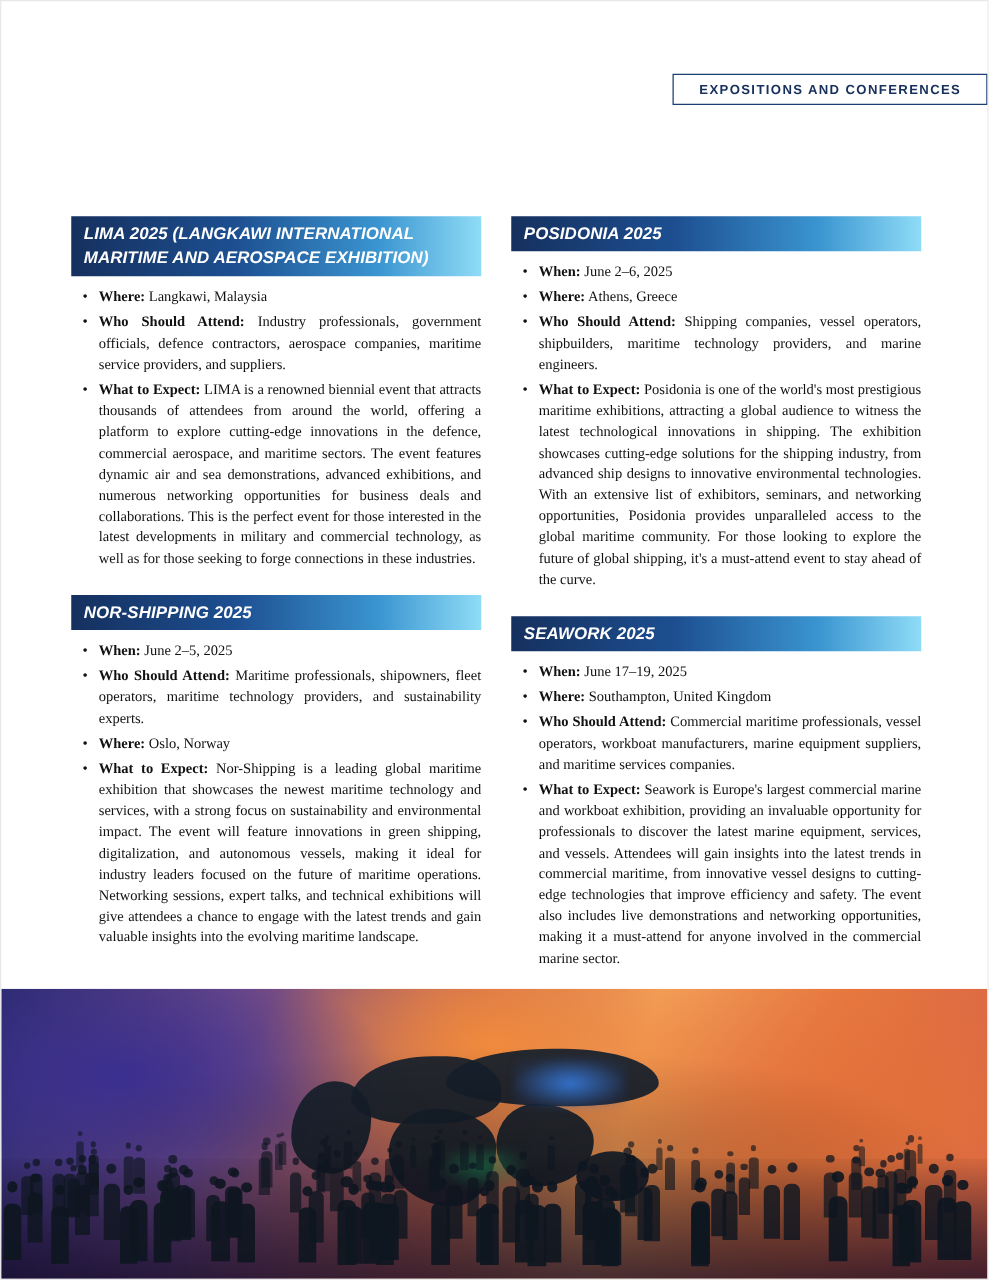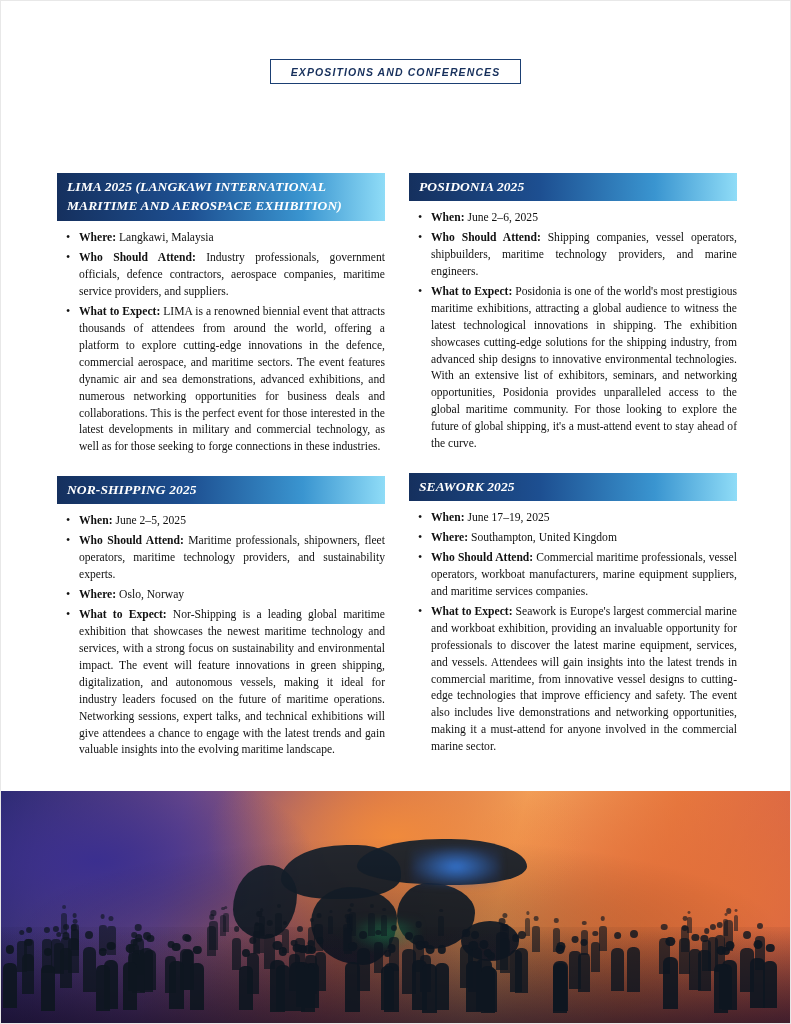--- a/index.html
+++ b/index.html
@@ -14,21 +14,21 @@
     width: 791px; height: 1024px;
     overflow: hidden;
     background: #ffffff;
     border: 1px solid #e8e8e8;
   }
 
   
   .kicker-wrap {
     position: absolute;
     top: 58px; left: 0; right: 0;
-    display: flex; justify-content: center; font-style: italic;
+    display: flex; justify-content: flex-end;
   }
   .kicker {
     border: 1.5px solid #1b3f73;
     padding: 6px 20px 5px 20px;
     font-family: "Liberation Sans", sans-serif;
     font-weight: bold;
     font-size: 10.5px;
     letter-spacing: 1.1px;
     color: #17305c;
     text-align: center;
@@ -111,21 +111,21 @@
     display: flex;
     gap: 24px;
   }
   .col { width: 328px; }
 
   .section { margin-bottom: 20px; }
 
   .section-head {
     background: linear-gradient(90deg, #15305e 0%, #1d4f91 40%, #3a95d0 75%, #8fdcf7 100%);
     color: #ffffff;
-    font-family: Liberation Serif, serif;
+    font-family: Liberation Sans, sans-serif;
     font-weight: bold;
     font-style: italic;
     font-size: 13.5px;
     letter-spacing: 0.1px;
     text-transform: uppercase;
     padding: 4px 8px 5px 10px;
     line-height: 1.42;
   }
   .section-head.tall { padding-bottom: 6px; }
 
@@ -256,20 +256,21 @@
           <li><b>What to Expect:</b><span> Nor-Shipping is a leading global maritime exhibition that showcases the newest maritime technology and services, with a strong focus on sustainability and environmental impact. The event will feature innovations in green shipping, digitalization, and autonomous vessels, making it ideal for industry leaders focused on the future of maritime operations. Networking sessions, expert talks, and technical exhibitions will give attendees a chance to engage with the latest trends and gain valuable insights into the evolving maritime landscape.</span></li>
         </ul>
       </div>
     </div>
 
     <div class="col">
       <div class="section">
         <div class="section-head">POSIDONIA 2025</div>
         <ul class="items">
           <li><b>When:</b><span> June 2–6, 2025</span></li>
+          <li><b>Where:</b><span> Athens, Greece</span></li>
           <li><b>Who Should Attend:</b><span> Shipping companies, vessel operators, shipbuilders, maritime technology providers, and marine engineers.</span></li>
           <li><b>What to Expect:</b><span> Posidonia is one of the world's most prestigious maritime exhibitions, attracting a global audience to witness the latest technological innovations in shipping. The exhibition showcases cutting-edge solutions for the shipping industry, from advanced ship designs to innovative environmental technologies. With an extensive list of exhibitors, seminars, and networking opportunities, Posidonia provides unparalleled access to the global maritime community. For those looking to explore the future of global shipping, it's a must-attend event to stay ahead of the curve.</span></li>
         </ul>
       </div>
 
       <div class="section">
         <div class="section-head">SEAWORK 2025</div>
         <ul class="items">
           <li><b>When:</b><span> June 17–19, 2025</span></li>
           <li><b>Where:</b><span> Southampton, United Kingdom</span></li>

